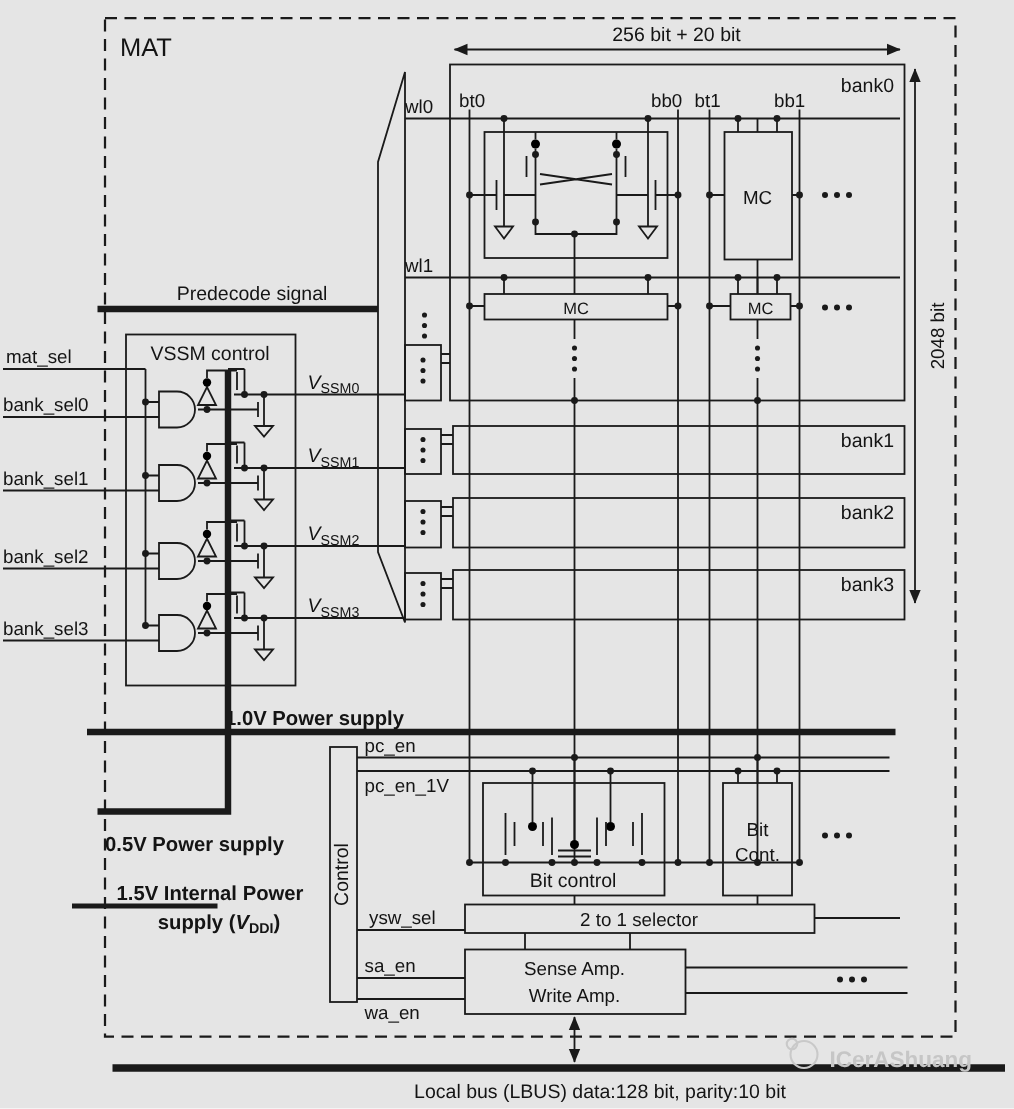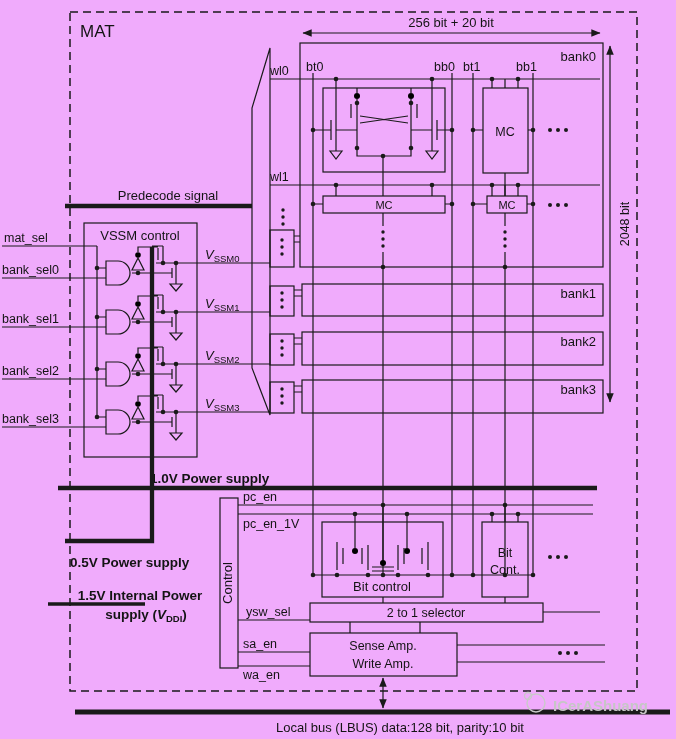--- a/index.html
+++ b/index.html
@@ -1,16 +1,16 @@
 <!DOCTYPE html>
 <html><head>
 <meta charset="utf-8">
 <style>
   html,body{margin:0;padding:0;background:#fff}
-  .wrap{width:676px;height:739px;background:#f0abfc;position:relative;overflow:hidden}
+  .wrap{width:676px;height:739px;background:#e5e5e5;position:relative;overflow:hidden}
   svg text{font-family:"Liberation Sans","DejaVu Sans",sans-serif;fill:#141414}
   svg line,svg path,svg rect,svg polygon,svg polyline{stroke:#1a1a1a;stroke-width:1.2;fill:none}
   svg .dot{fill:#1a1a1a;stroke:none}
   svg marker path{fill:#1a1a1a;stroke:none}
   .t3{stroke-width:3.4}
   .t4{stroke-width:4.3}
   .t5{stroke-width:5}
   .dash{stroke-dasharray:8 5;stroke-width:1.5}
   .f11{font-size:11px}.f12{font-size:12.5px}.f13{font-size:13px}
   .fb{font-size:13.5px;font-weight:bold}

